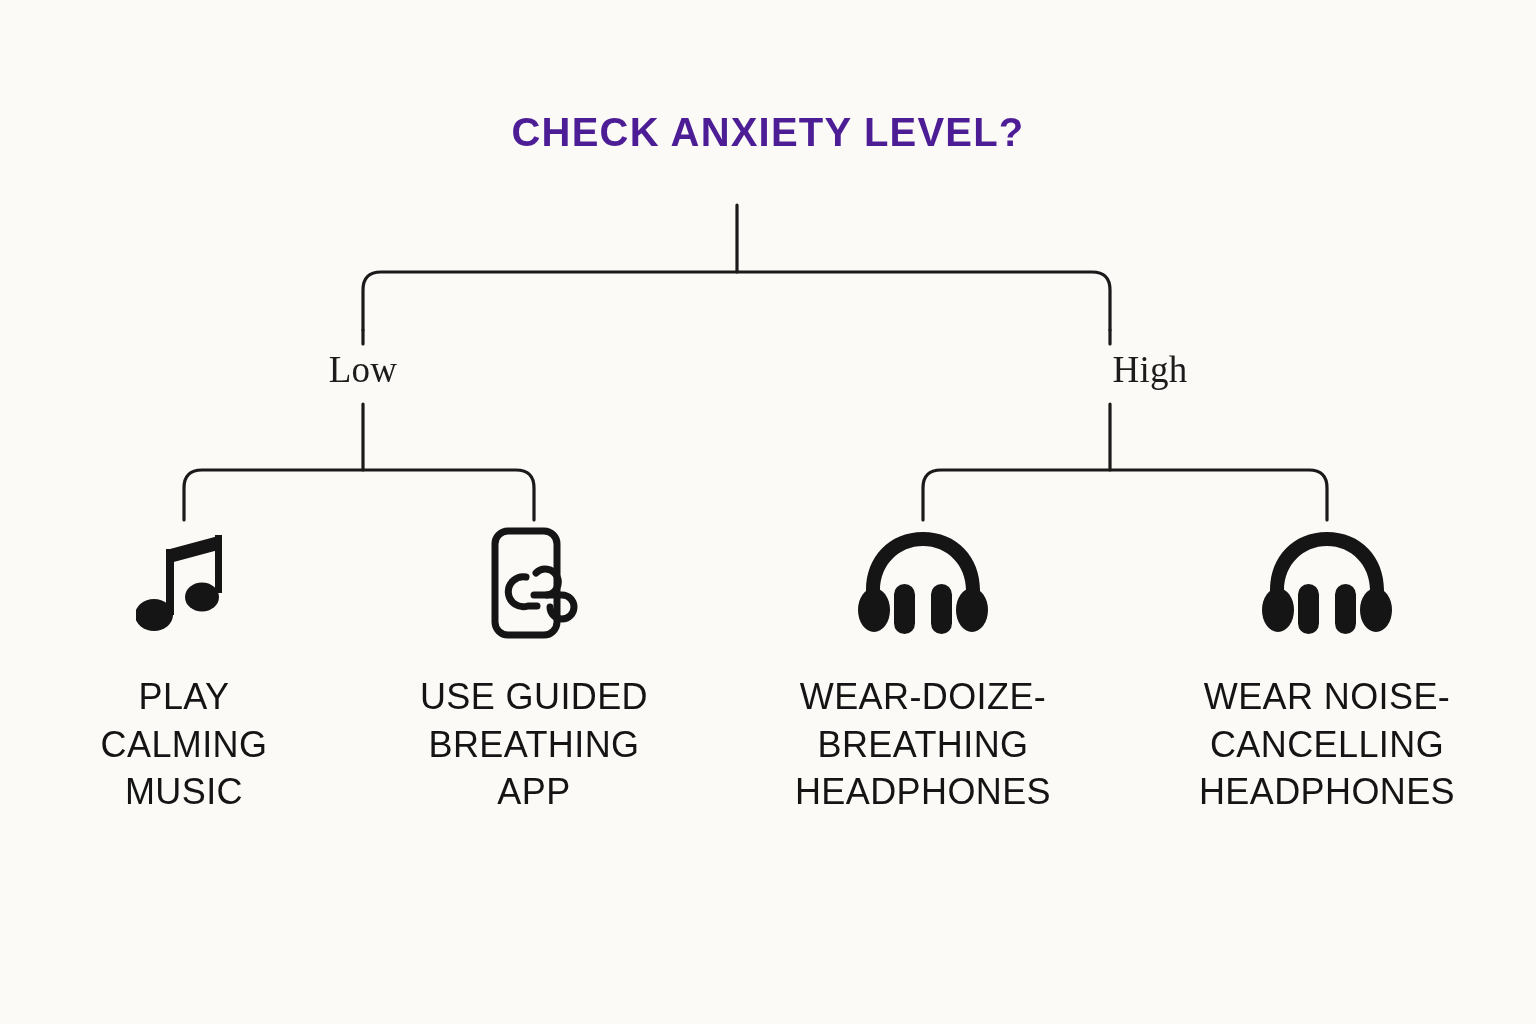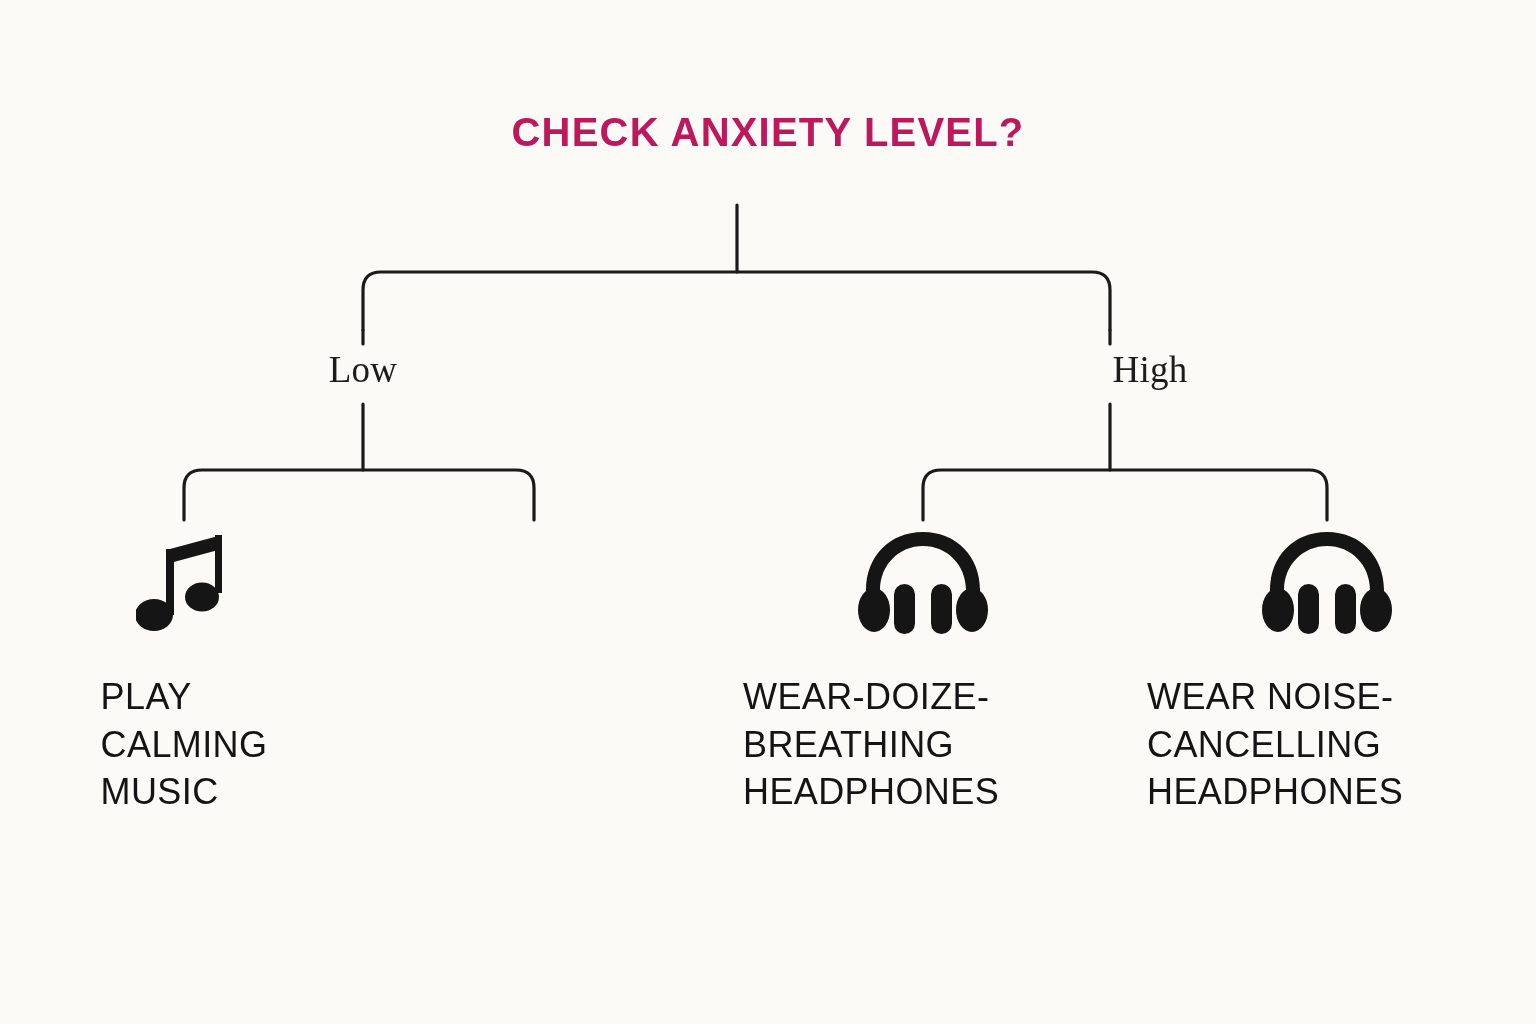--- a/index.html
+++ b/index.html
@@ -25,21 +25,21 @@
   
   .title {
     position: absolute;
     left: 0;
     top: 110px;
     width: 1536px;
     text-align: center;
     font-size: 40px;
     font-weight: bold;
     letter-spacing: 1.2px;
-    color: #be185d;
+    color: #4c1d95;
     white-space: nowrap;
   }
 
   
   #wires {
     position: absolute;
     left: 0;
     top: 0;
     width: 1536px;
     height: 1024px;
@@ -78,20 +78,21 @@
     height: 125px;
     display: flex;
     align-items: center;
     justify-content: center;
   }
   .leaf-label {
     margin-top: 28px;
     font-size: 36px;
     line-height: 1.32;
     letter-spacing: 0.4px;
+    text-align: center;
     color: #141414;
     white-space: pre-line;
   }
 
   .leaf-1 { left: 184px; }
   .leaf-2 { left: 534px; }
   .leaf-3 { left: 923px; }
   .leaf-4 { left: 1327px; }
 
   .leaf-3 .leaf-label,
@@ -137,20 +138,35 @@
           <ellipse cx="18" cy="88" rx="19" ry="16"></ellipse>
           <ellipse cx="66" cy="70" rx="17" ry="14.5"></ellipse>
         </g>
       </svg>
     </div>
     <div class="leaf-label">PLAY
 CALMING
 MUSIC</div>
   </div>
 
+  <div class="leaf leaf-2">
+    <div class="leaf-icon">
+      <svg width="104" height="116" viewBox="0 0 104 116" xmlns="http://www.w3.org/2000/svg">
+        <g fill="none" stroke="#151515" stroke-width="7" stroke-linecap="round" stroke-linejoin="round">
+          <rect x="13" y="6" width="62" height="104" rx="13"></rect>
+          <path d="M44,52 a15,15 0 1 0 2,29 l9,0"></path>
+          <path d="M54,48 a13,13 0 1 1 11,22"></path>
+          <path d="M52,70 l28,0 a12,12 0 1 1 -12,12"></path>
+        </g>
+      </svg>
+    </div>
+    <div class="leaf-label">USE GUIDED
+BREATHING
+APP</div>
+  </div>
 
   <div class="leaf leaf-3">
     <div class="leaf-icon">
       <svg width="134" height="114" viewBox="0 0 134 114" xmlns="http://www.w3.org/2000/svg">
         <g fill="#151515">
           <path d="M67,6 C33,6 10,31 10,64 L10,78 L24,78 L24,64 C24,39 43,20 67,20
                    C91,20 110,39 110,64 L110,78 L124,78 L124,64 C124,31 101,6 67,6 Z"></path>
           <ellipse cx="18" cy="84" rx="16" ry="22"></ellipse>
           <ellipse cx="116" cy="84" rx="16" ry="22"></ellipse>
           <rect x="38" y="58" width="21" height="50" rx="10.5"></rect>

